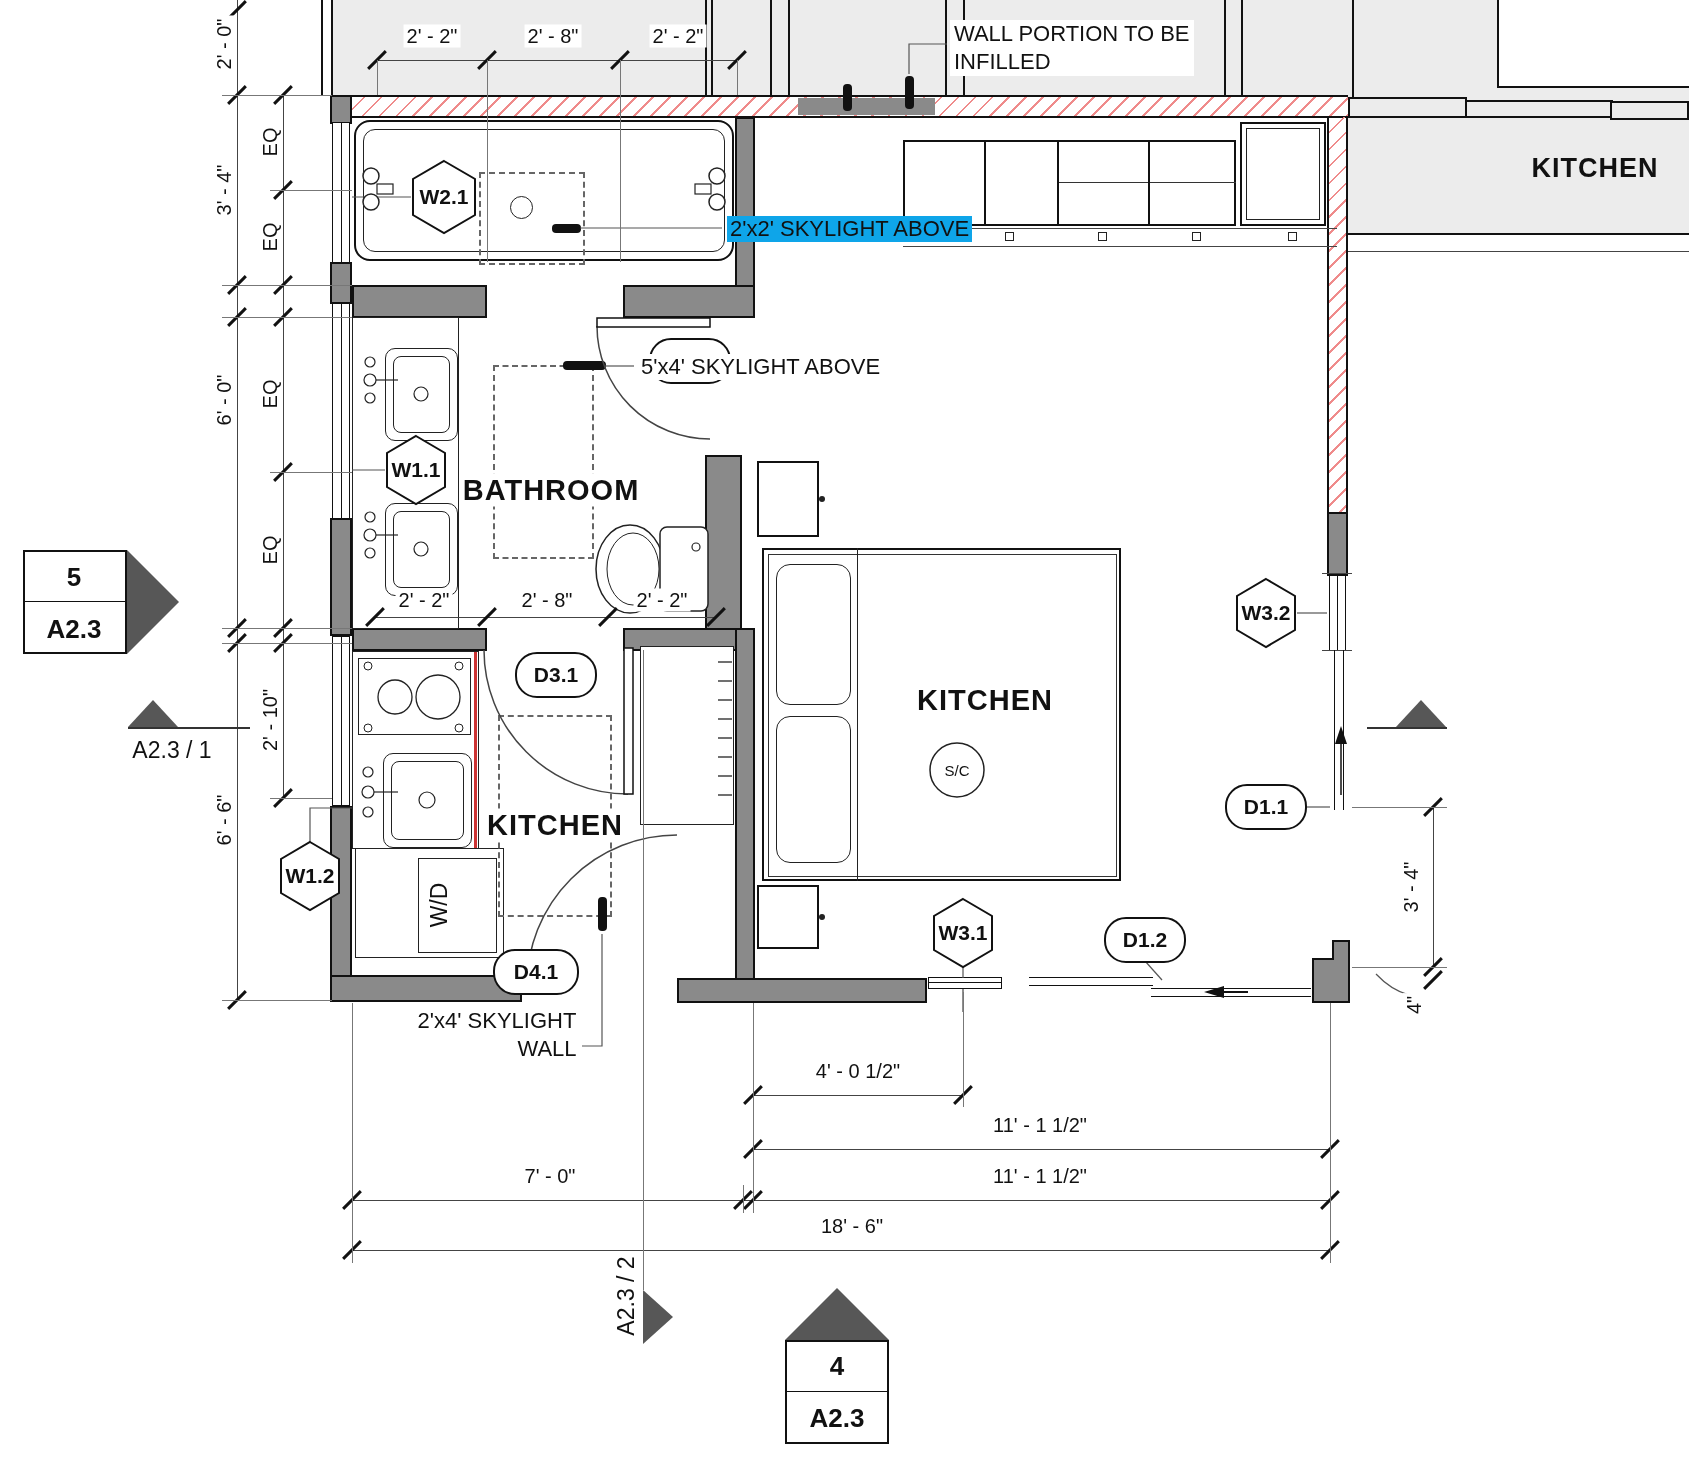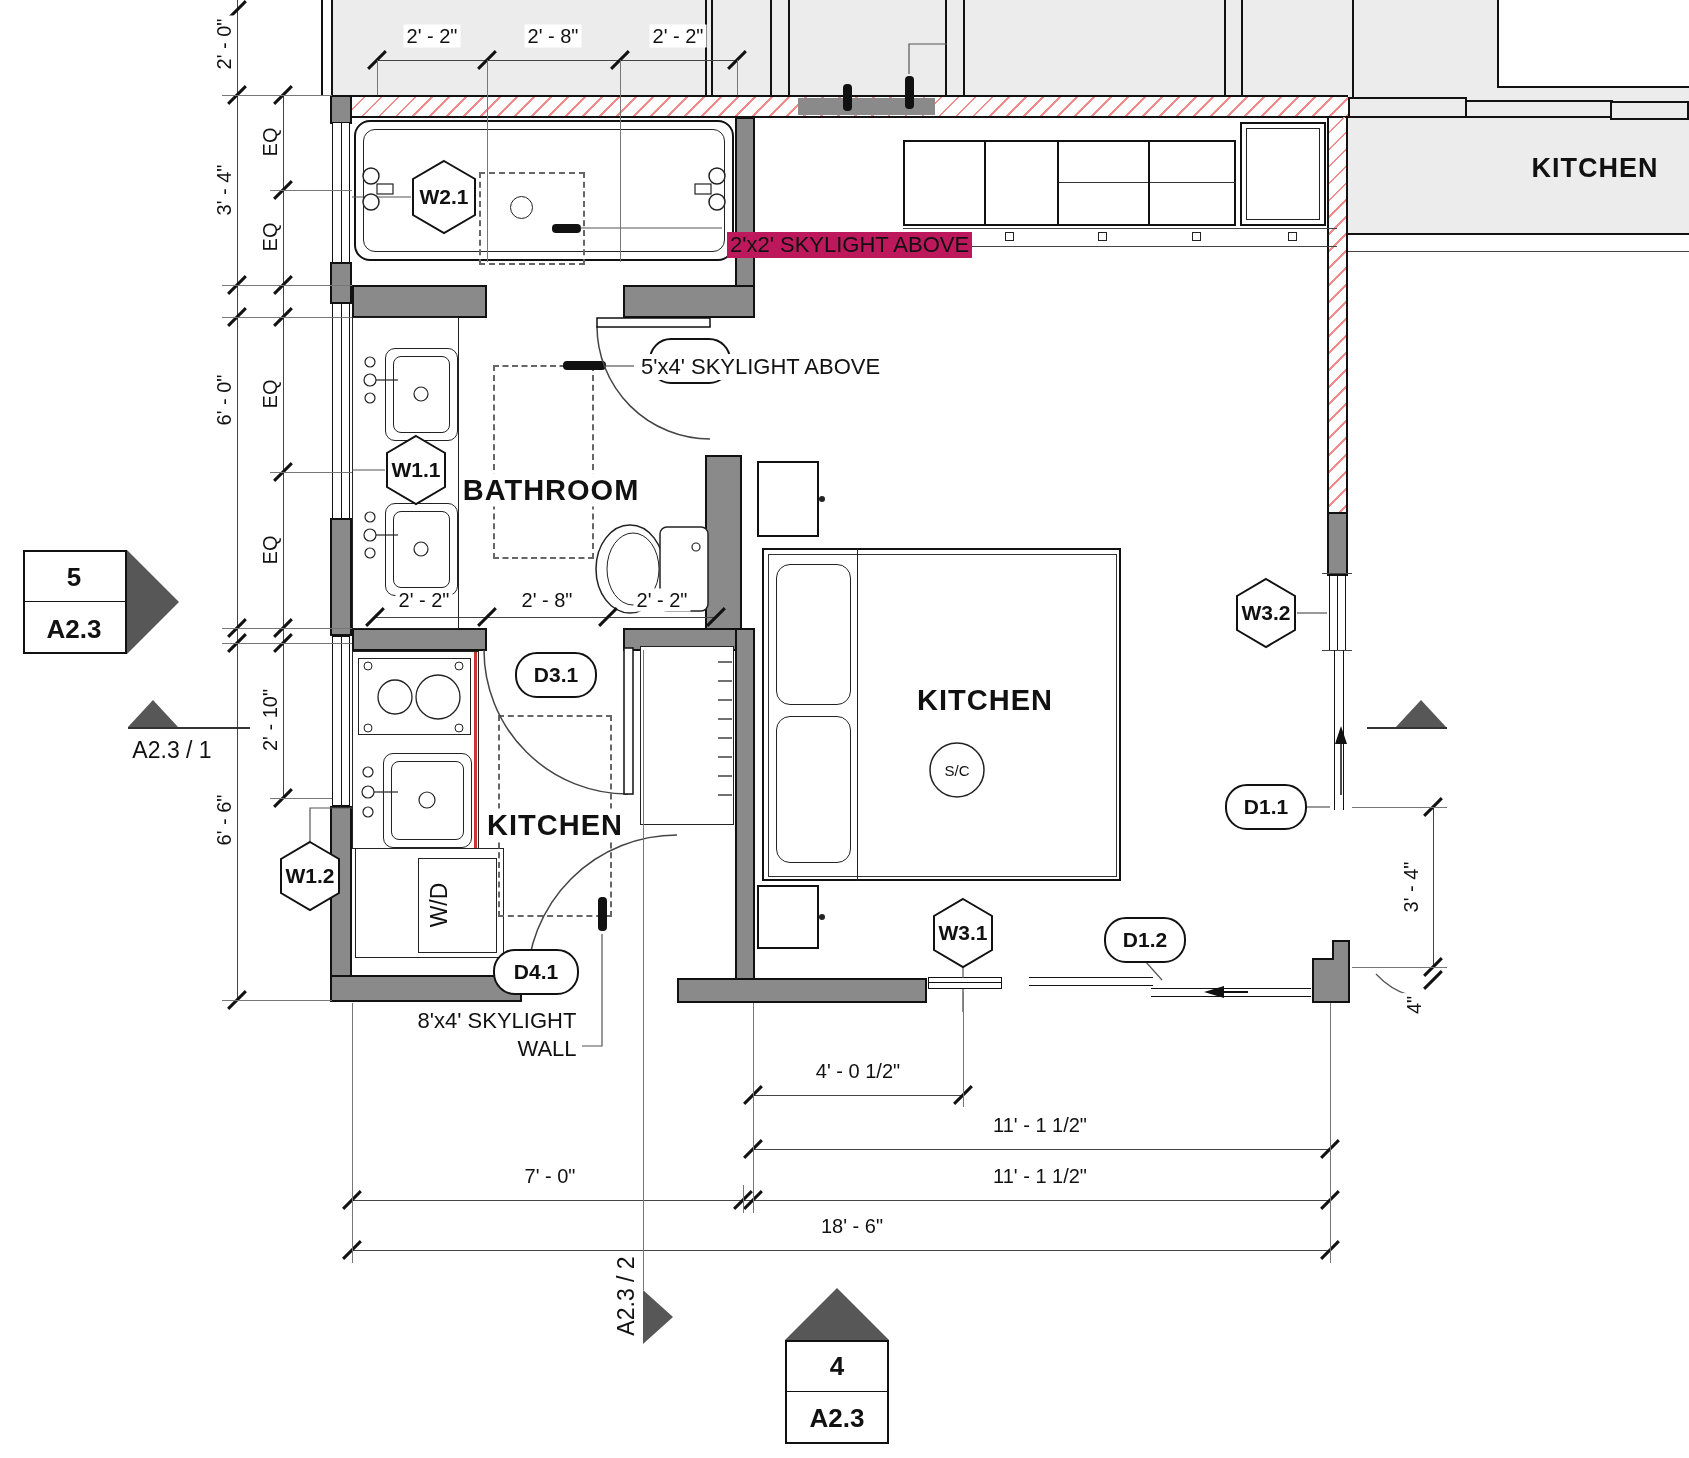--- a/index.html
+++ b/index.html
@@ -260,23 +260,27 @@
   <div class="oval" style="left:556px;top:675px">D3.1</div>
   <div class="oval" style="left:536px;top:972px;width:82px">D4.1</div>
   <div class="oval" style="left:1266px;top:807px">D1.1</div>
   <div class="oval" style="left:1145px;top:940px">D1.2</div>
 
   <div class="ht room" style="left:551px;top:490px">BATHROOM</div>
   <div class="ht room" style="left:555px;top:825px">KITCHEN</div>
   <div class="ht room" style="left:985px;top:700px;background:transparent">KITCHEN</div>
   <div class="ht" style="left:957px;top:770px;font-size:15px;background:transparent">S/C</div>
 
-  <div class="abs note" style="left:727px;top:232px;background:#be185d;padding:0 3px">2'x2' SKYLIGHT ABOVE</div>
+  <div class="abs note" style="left:950px;top:20px;line-height:28px;background:#fff;padding:0 4px">
+    <div>WALL PORTION TO BE</div>
+    <div>INFILLED</div>
+  </div>
+  <div class="abs note" style="left:727px;top:216px;background:#0ea5e9;padding:0 3px">2'x2' SKYLIGHT ABOVE</div>
   <div class="abs note" style="left:638px;top:354px;background:#fff;padding:0 3px">5'x4' SKYLIGHT ABOVE</div>
-  <div class="ht note" style="left:497px;top:1021px">8'x4' SKYLIGHT</div>
+  <div class="ht note" style="left:497px;top:1021px">2'x4' SKYLIGHT</div>
   <div class="ht note" style="left:547px;top:1049px">WALL</div>
 
   <div class="hl dim" style="left:377px;top:60px;width:360px"></div>
   <div class="tk" style="left:377px;top:60px"></div>
   <div class="tk" style="left:487px;top:60px"></div>
   <div class="tk" style="left:620px;top:60px"></div>
   <div class="tk" style="left:737px;top:60px"></div>
   <div class="vl dim thin" style="left:377px;top:60px;height:35px"></div>
   <div class="vl dim thin" style="left:487px;top:60px;height:202px"></div>
   <div class="vl dim thin" style="left:620px;top:60px;height:202px"></div>

